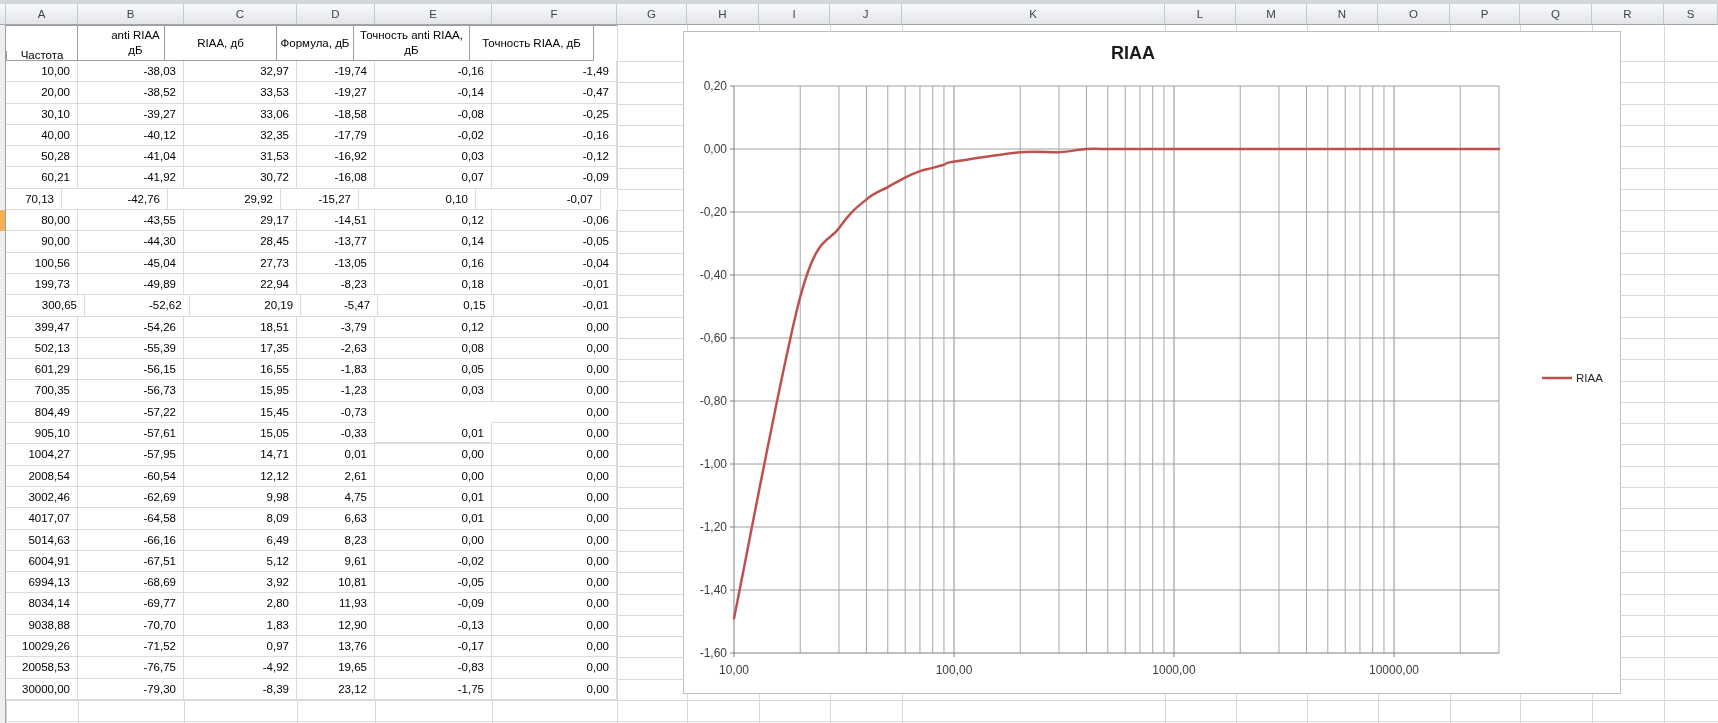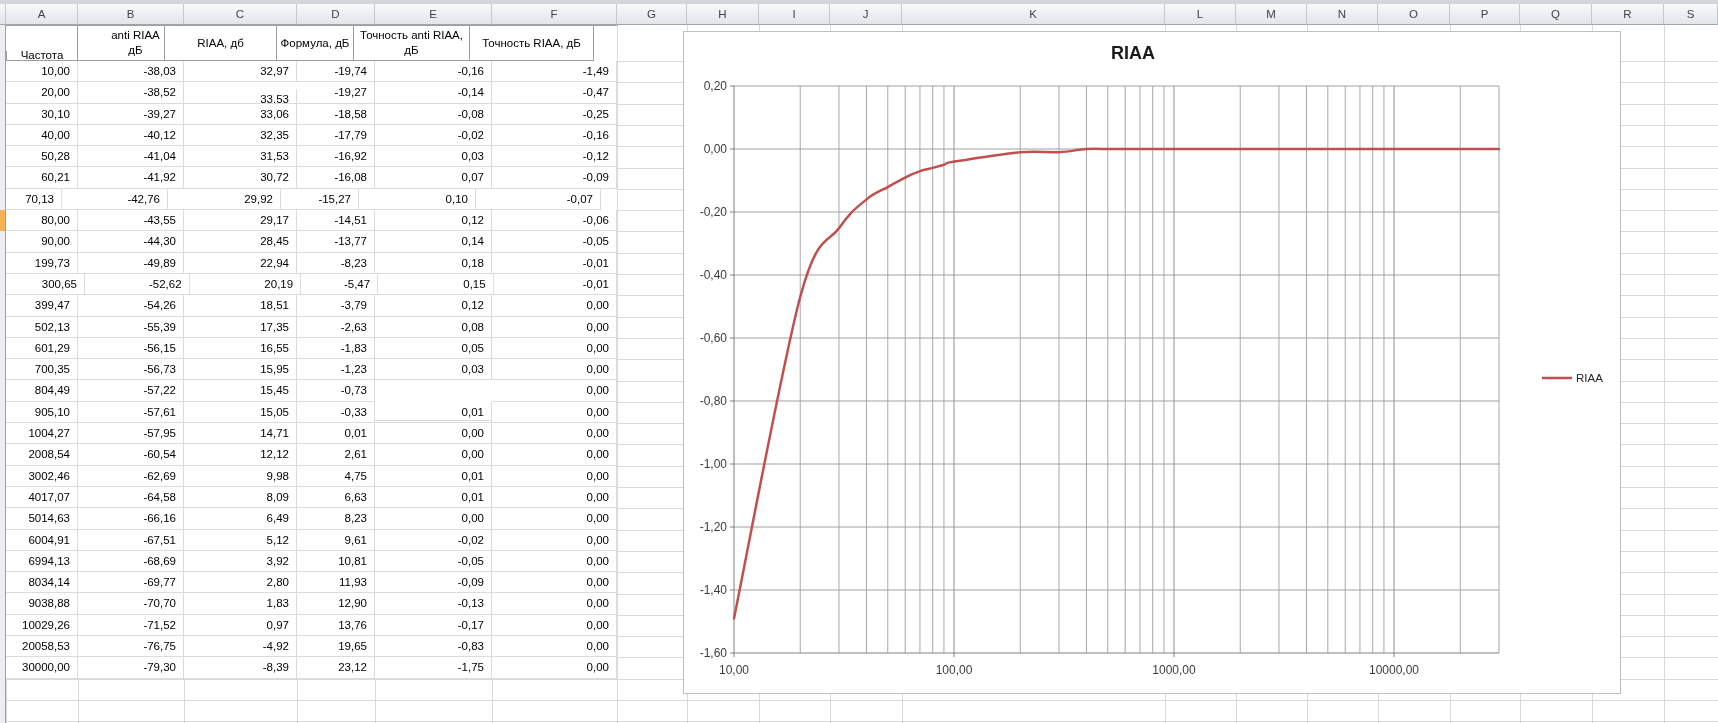--- a/index.html
+++ b/index.html
@@ -127,21 +127,21 @@
         <div class="td" style="width: 72px;">10,00</div>
         <div class="td" style="width: 106px;">-38,03</div>
         <div class="td" style="width: 113px;">32,97</div>
         <div class="td" style="width: 78px;">-19,74</div>
         <div class="td" style="width: 117px;">-0,16</div>
         <div class="td" style="width: 125px;">-1,49</div>
       </div>
       <div class="trow">
         <div class="td" style="width: 72px;">20,00</div>
         <div class="td" style="width: 106px;">-38,52</div>
-        <div class="td" style="width: 113px; margin-top: 7px;">33,53</div>
+        <div class="td" style="width: 113px;">33,53</div>
         <div class="td" style="width: 78px;">-19,27</div>
         <div class="td" style="width: 117px;">-0,14</div>
         <div class="td" style="width: 125px;">-0,47</div>
       </div>
       <div class="trow">
         <div class="td" style="width: 72px;">30,10</div>
         <div class="td" style="width: 106px;">-39,27</div>
         <div class="td" style="width: 113px;">33,06</div>
         <div class="td" style="width: 78px;">-18,58</div>
         <div class="td" style="width: 117px;">-0,08</div>
@@ -187,20 +187,28 @@
         <div class="td" style="width: 117px;">0,12</div>
         <div class="td" style="width: 125px;">-0,06</div>
       </div>
       <div class="trow">
         <div class="td" style="width: 72px;">90,00</div>
         <div class="td" style="width: 106px;">-44,30</div>
         <div class="td" style="width: 113px;">28,45</div>
         <div class="td" style="width: 78px;">-13,77</div>
         <div class="td" style="width: 117px;">0,14</div>
         <div class="td" style="width: 125px;">-0,05</div>
+      </div>
+      <div class="trow">
+        <div class="td" style="width: 72px;">100,56</div>
+        <div class="td" style="width: 106px;">-45,04</div>
+        <div class="td" style="width: 113px;">27,73</div>
+        <div class="td" style="width: 78px;">-13,05</div>
+        <div class="td" style="width: 117px;">0,16</div>
+        <div class="td" style="width: 125px;">-0,04</div>
       </div>
       <div class="trow">
         <div class="td" style="width: 72px;">199,73</div>
         <div class="td" style="width: 106px;">-49,89</div>
         <div class="td" style="width: 113px;">22,94</div>
         <div class="td" style="width: 78px;">-8,23</div>
         <div class="td" style="width: 117px;">0,18</div>
         <div class="td" style="width: 125px;">-0,01</div>
       </div>
       <div class="trow">

